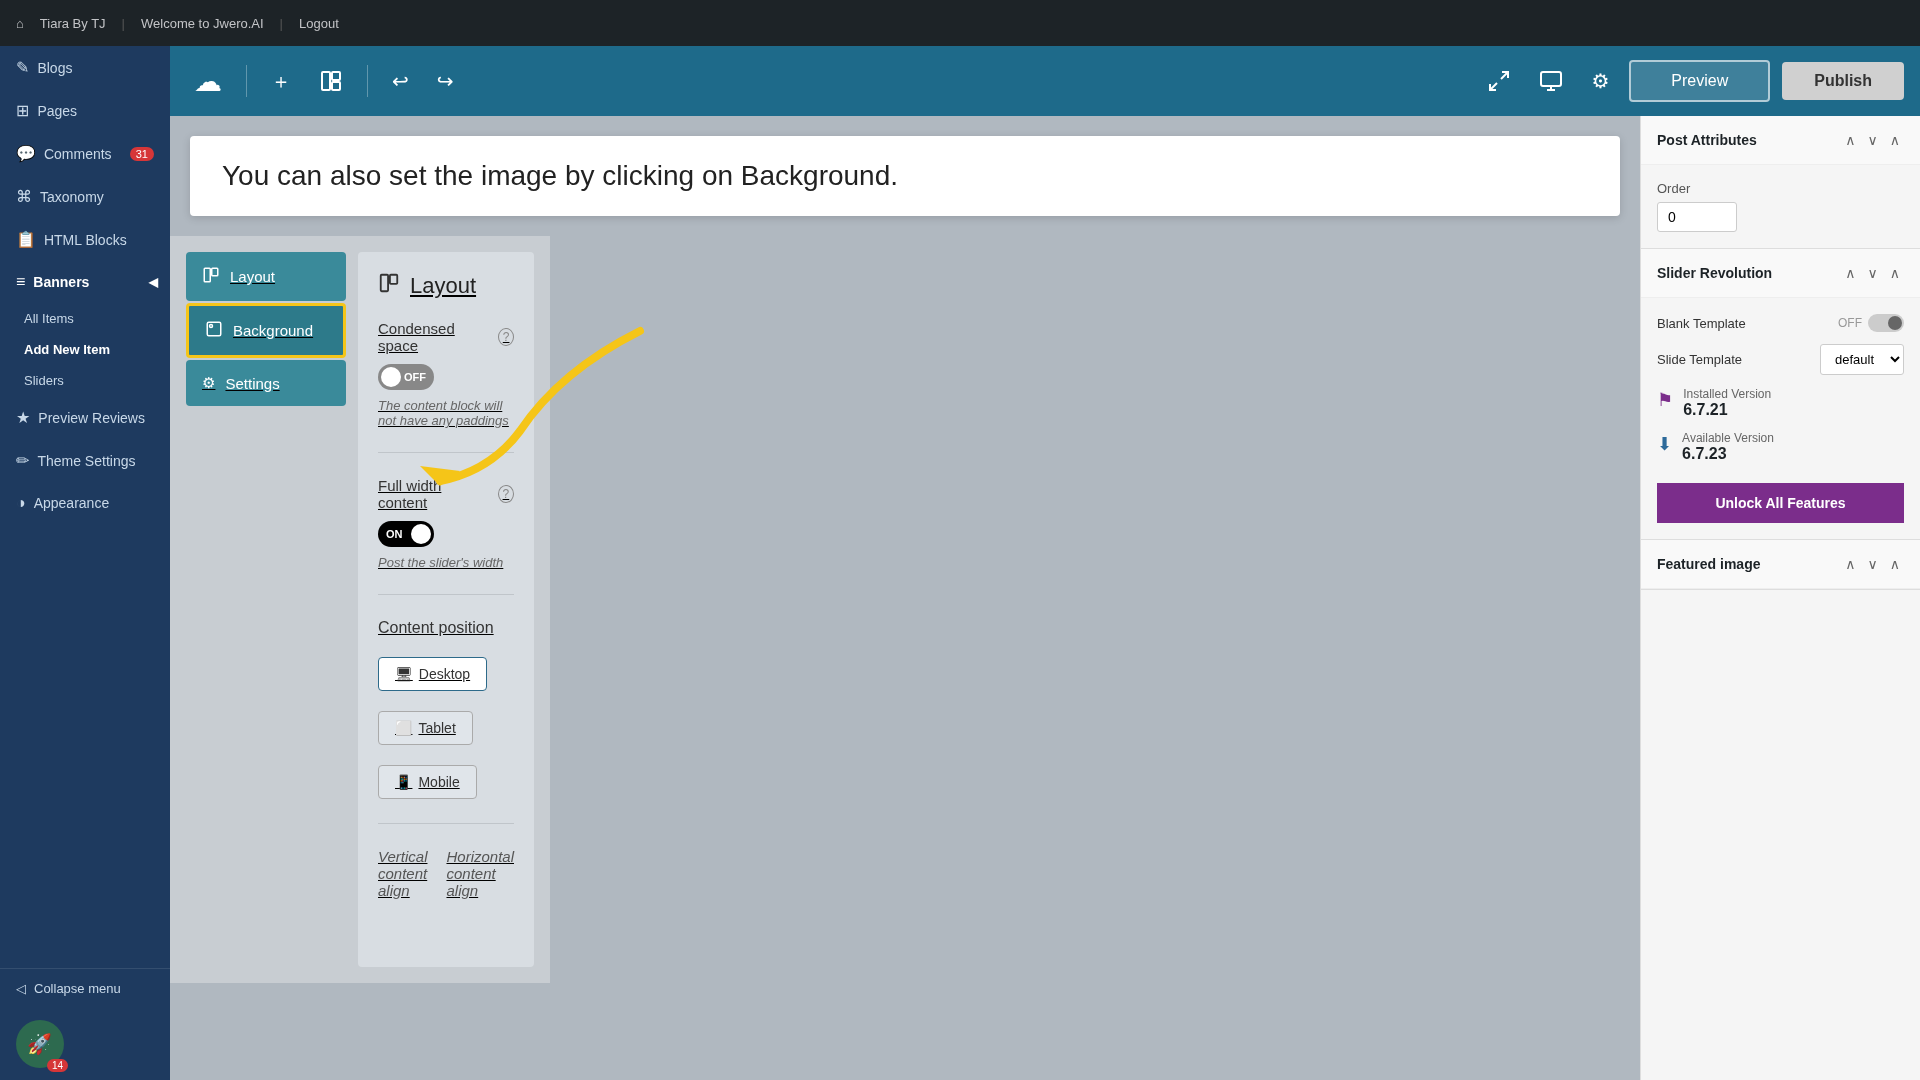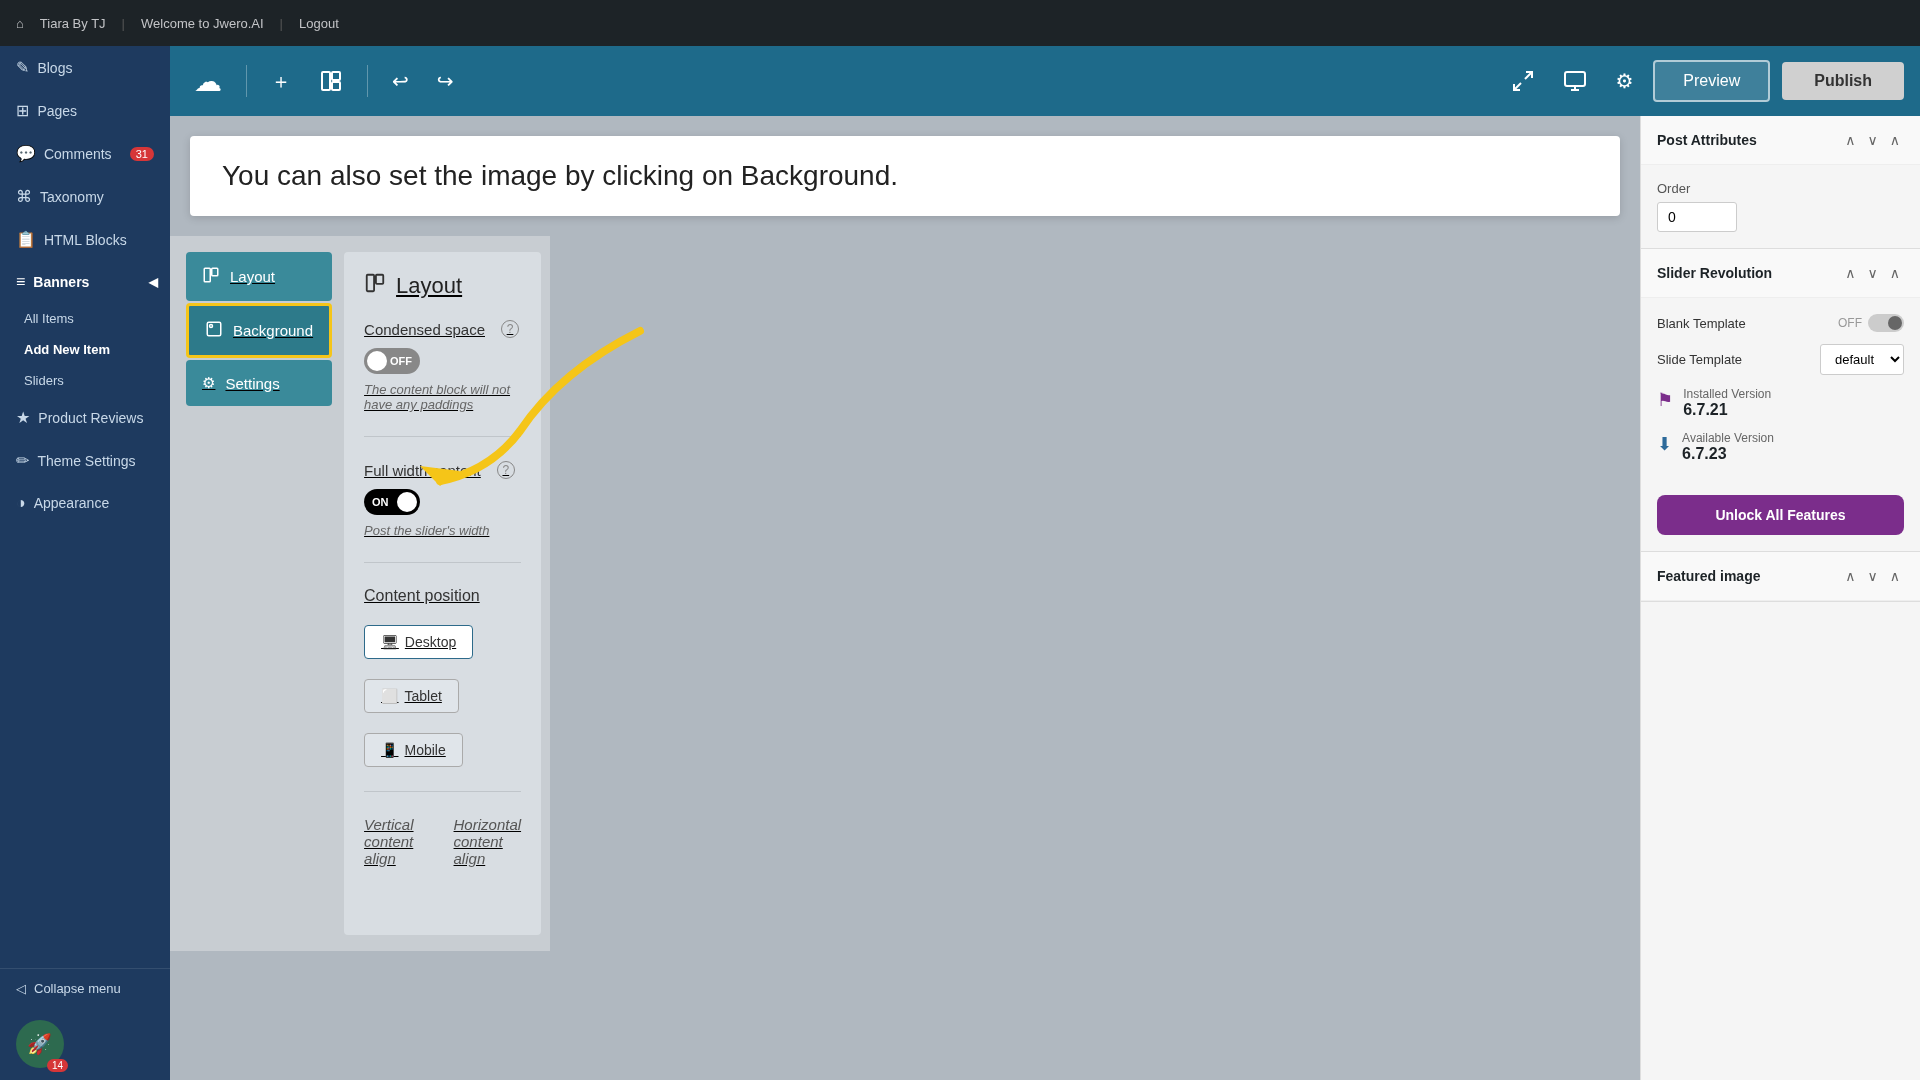--- a/index.html
+++ b/index.html
@@ -143,21 +143,21 @@
       justify-content: center;
     }
     .toolbar-cloud { font-size: 28px; }
     .toolbar-sep { width: 1px; height: 32px; background: rgba(255,255,255,0.3); margin: 0 4px; }
     .toolbar-spacer { flex: 1; }
     .toolbar-right { display: flex; align-items: center; gap: 12px; }
     .btn-preview {
       background: rgba(255,255,255,0.15);
       border: 2px solid rgba(255,255,255,0.6);
       color: #fff;
-      padding: 10px 28px;
+      padding: 10px 40px;
       border-radius: 4px;
       font-size: 16px;
       cursor: pointer;
       font-weight: 500;
     }
     .btn-publish {
       background: #d0d0d0;
       border: none;
       color: #333;
       padding: 10px 32px;
@@ -460,27 +460,27 @@
     .version-number {
       font-size: 16px;
       font-weight: 700;
       color: #1d2327;
     }
 
     .btn-unlock {
       background: #7b2d8b;
       color: #fff;
       border: none;
-      border-radius: 8px;
+      border-radius: 0;
       padding: 12px 16px;
       width: 100%;
       font-size: 14px;
       font-weight: 600;
       cursor: pointer;
-      margin-top: 20px;
+      margin-top: 8px;
     }
 
     
     .featured-image-header {
       display: flex;
       align-items: center;
       justify-content: space-between;
       padding: 14px 16px;
       background: #f9f9f9;
     }
@@ -543,21 +543,21 @@
       <span>Banners</span>
       <span class="sidebar-arrow">◀</span>
     </div>
 
     <div class="sidebar-sub-item">All Items</div>
     <div class="sidebar-sub-item active">Add New Item</div>
     <div class="sidebar-sub-item">Sliders</div>
 
     <div class="sidebar-item">
       <span class="icon">★</span>
-      <span>Product Reviews</span>
+      <span>Preview Reviews</span>
     </div>
 
     <div class="sidebar-item">
       <span class="icon">✏</span>
       <span>Theme Settings</span>
     </div>
 
     <div class="sidebar-item">
       <span class="icon">◑</span>
       <span>Appearance</span>
@@ -711,21 +711,21 @@
                   <span>Tablet</span>
                 </div>
                 <div class="position-tab">
                   <span>📱</span>
                   <span>Mobile</span>
                 </div>
               </div>
             </div>
 
             <div class="settings-row" style="border-bottom:none;">
-              <div style="display:flex; gap:40px;">
+              <div style="display:flex; gap:16px;">
                 <div style="font-size:15px; color:#555; font-style:italic;">Vertical content align</div>
                 <div style="font-size:15px; color:#555; font-style:italic;">Horizontal content align</div>
               </div>
             </div>
 
           </div>
         </div>
       </div>
 
       <div class="right-panel">

